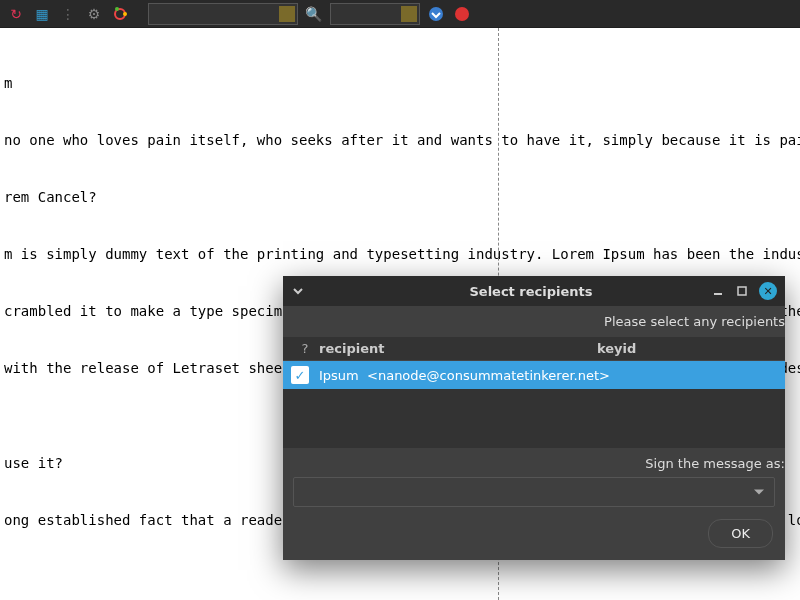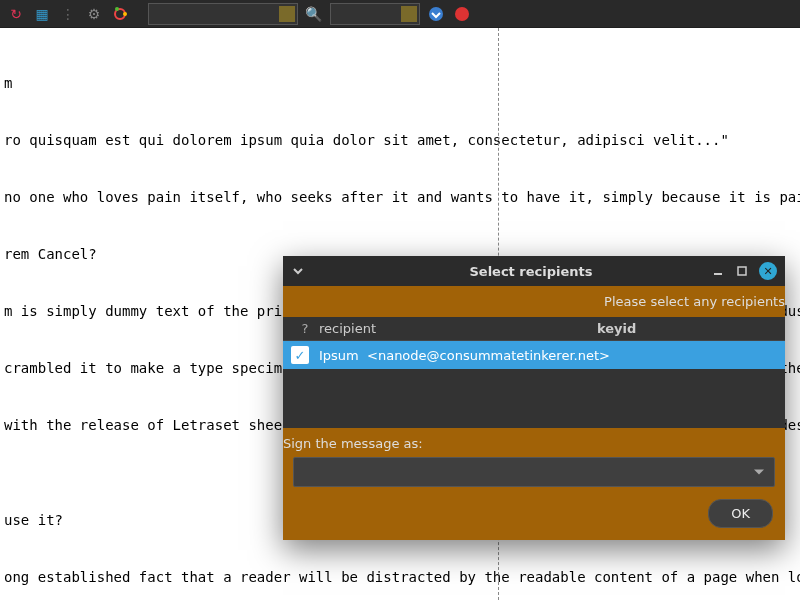--- a/index.html
+++ b/index.html
@@ -66,24 +66,24 @@
   position: absolute;
   top: 28px;
   bottom: 0;
   left: 498px;
   width: 1px;
   border-left: 1px dashed #888;
 }
 .dialog {
   position: absolute;
   left: 283px;
-  top: 256px;
+  top: 276px;
   width: 502px;
   height: 284px;
-  background: #a16207;
+  background: #404040;
   color: #ddd;
   box-shadow: 0 10px 30px rgba(0,0,0,0.5);
   display: flex;
   flex-direction: column;
 }
 .titlebar {
   height: 30px;
   background: #2b2b2b;
   display: flex;
   align-items: center;
@@ -116,21 +116,21 @@
   padding: 8px 0;
 }
 .table-header {
   display: flex;
   align-items: center;
   padding: 4px 8px;
   background: #333;
   border-bottom: 1px solid #444;
 }
 .th-q { width: 28px; text-align: center; color: #aaa; }
-.th-rec { flex: 1; color: #ccc; font-weight: 400; }
+.th-rec { flex: 1; color: #ccc; font-weight: 700; }
 .th-key { width: 180px; color: #ccc; font-weight: 600; }
 .table-row {
   display: flex;
   align-items: center;
   padding: 4px 8px;
   height: 28px;
 }
 .table-row.selected {
   background: #3aa0e0;
   color: #fff;
@@ -145,21 +145,21 @@
   align-items: center;
   justify-content: center;
   color: #3aa0e0;
   font-size: 13px;
   font-weight: bold;
 }
 .row-rec { flex: 1; white-space: nowrap; overflow: hidden; }
 .row-key { width: 180px; white-space: nowrap; }
 .table-body { flex: 1; background: #333; }
 .sign-label {
-  text-align: left;
+  text-align: right;
   padding: 8px 0 6px 0;
 }
 .sign-combo {
   margin: 0 10px;
   height: 30px;
   background: #3f3f3f;
   border: 1px solid #555;
   border-radius: 2px;
   position: relative;
 }
@@ -221,21 +221,20 @@
   </div>
   <div class="icon">
     <svg width="16" height="16">
         <circle cx="8" cy="8" r="7" fill="#d33"></circle>
       </svg>
   </div>
 </div>
 
 <div class="editor">
   <div class="line">m</div>
-  <div class="line">ro quisquam est qui dolorem ipsum quia dolor sit amet, consectetur, adipisci velit..."</div>
   <div class="line">no one who loves pain itself, who seeks after it and wants to have it, simply because it is pain..."</div>
   <div class="line">rem Cancel?</div>
   <div class="line">m is simply dummy text of the printing and typesetting industry. Lorem Ipsum has been the industry's</div>
   <div class="line">crambled it to make a type specimen book. It has survived not only five centuries, but also the leap</div>
   <div class="line">with the release of Letraset sheets containing Lorem Ipsum passages, and more recently with desktop </div>
   <div class="line"></div>
   <div class="line">use it?</div>
   <div class="line">ong established fact that a reader will be distracted by the readable content of a page when looking </div>
   
   

